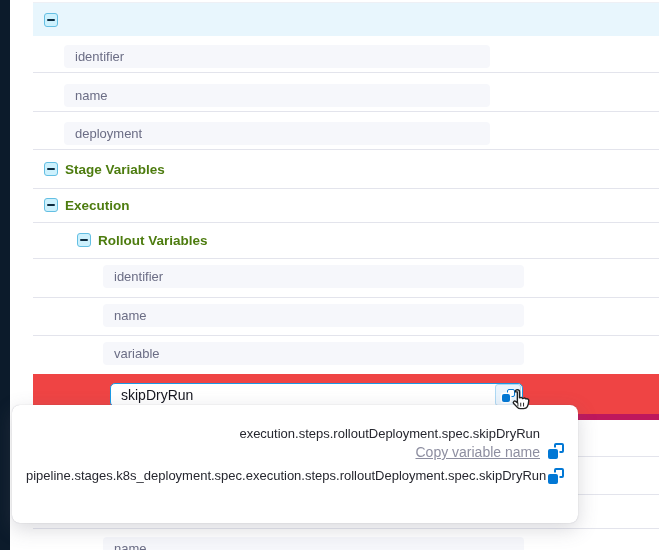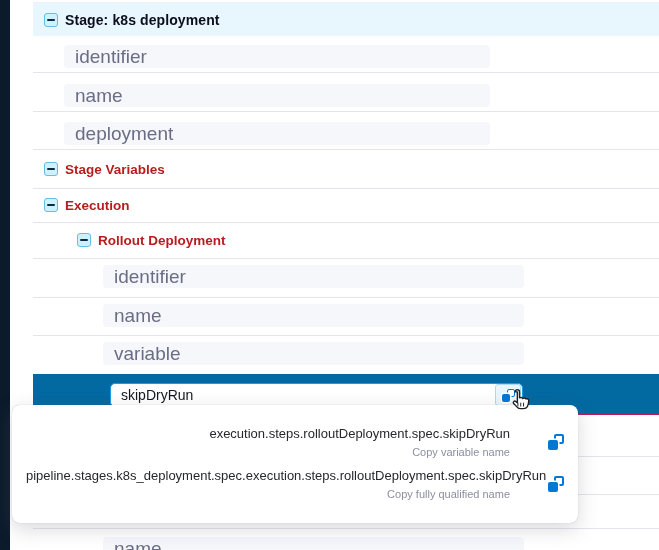--- a/index.html
+++ b/index.html
@@ -9,38 +9,38 @@
     font-family:"Liberation Sans","DejaVu Sans",sans-serif;
   }
   .edge{position:absolute;left:0;top:0;width:10px;height:550px;background:#0c1b2b;}
   .sep{position:absolute;left:33px;right:0;height:1px;background:#e3e4ec;}
 
   
   .rowflex{position:absolute;left:33px;right:0;display:flex;align-items:center;gap:7px;}
   .row-stage{top:2px;height:33px;background:#e8f6fd;padding-left:11px;border-top:1px solid #eef0f5;}
   .row-stage .lbl{font-size:14px;font-weight:700;color:#0c0d1d;letter-spacing:.1px;}
   .row-group{padding-left:11px;}
-  .row-group .lbl{font-size:13.5px;font-weight:600;color:#b91c1c;}
+  .row-group .lbl{font-size:13.5px;font-weight:600;color:#4d7c0f;}
   .row-sv{top:150px;height:38px;}
   .row-ex{top:188px;height:34px;}
   .row-ro{top:222px;height:36px;padding-left:44px;}
 
   
   .minus{width:14px;height:14px;box-sizing:border-box;border:1px solid #64bfe3;background:#cdf1fd;
     border-radius:3px;display:flex;align-items:center;justify-content:center;flex:0 0 auto;}
   .minus i{display:block;width:8px;height:2px;background:#0d2b3f;border-radius:1px;}
 
   
   .field{position:absolute;height:23px;background:#f6f7fb;border-radius:4px;
-    font-size:19px;color:#6b6d85;line-height:23px;padding-left:11px;box-sizing:border-box;}
+    font-size:13px;color:#6b6d85;line-height:23px;padding-left:11px;box-sizing:border-box;}
   .f-stage{left:64px;width:426px;}
   .f-step{left:103px;width:421px;}
 
   
-  .row-skip{position:absolute;left:33px;right:0;top:374px;height:40px;background:#0369a1;border-bottom:1px solid #be185d;}
+  .row-skip{position:absolute;left:33px;right:0;top:374px;height:40px;background:#ef4444;border-bottom:6px solid #be185d;}
   .skip-input{position:absolute;left:77px;top:9px;width:413px;height:24px;box-sizing:border-box;
     background:#ffffff;border:1.5px solid #1a9ae5;border-radius:5px;display:flex;align-items:center;}
   .skip-input .val{flex:1;font-size:14px;color:#15161f;padding-left:10px;line-height:20px;}
   .copy-btn{width:24px;height:20px;margin-right:1px;background:#eaf5fe;border:1px solid #aed9f4;
     border-radius:3px;display:flex;align-items:center;justify-content:center;flex:0 0 auto;}
 
   
   .cp{position:relative;flex:0 0 auto;}
   .cp.sm{width:13px;height:13px;}
   .cp.md{width:16px;height:16px;}
@@ -48,25 +48,25 @@
   .cp .f{position:absolute;bottom:0;left:0;background:#0278d5;border-radius:2px;box-shadow:0 0 0 1.5px #fff;}
   .cp.sm .b{width:8px;height:8px;border-width:1.5px;}
   .cp.sm .f{width:8px;height:8px;}
   .cp.md .b{width:10px;height:10px;}
   .cp.md .f{width:10px;height:10px;}
 
   
   .popover{position:absolute;left:12px;top:405px;width:566px;height:118px;box-sizing:border-box;
     background:#ffffff;border-radius:8px;z-index:5;padding:20px 6px 0 14px;
     box-shadow:0 0 1px rgba(40,41,61,.3),0 6px 20px rgba(96,97,112,.24);}
-  .pop-entry{display:flex;align-items:center;gap:30px;}
+  .pop-entry{display:flex;align-items:flex-end;}
   .pop-entry + .pop-entry{margin-top:8px;}
   .pop-text{flex:1;text-align:right;min-width:0;}
   .pop-path{font-size:13px;line-height:17px;color:#26272f;white-space:nowrap;}
-  .pop-caption{font-size:11px;line-height:14px;color:#8d8ea0;margin-top:3px;white-space:nowrap;}
+  .pop-caption{font-size:14px;line-height:14px;color:#8d8ea0;margin-top:3px;white-space:nowrap;text-decoration:underline;}
   .pop-iconcol{width:32px;display:flex;align-items:center;justify-content:center;flex:0 0 auto;}
 
   
   .cursor{position:absolute;left:506px;top:387px;width:26px;height:26px;z-index:9;}
 </style>
 </head>
 <body>
 
 <div class="edge"></div>
 
@@ -80,21 +80,20 @@
 <div class="sep" style="top:335px"></div>
 <div class="sep" style="top:374px"></div>
 <div class="sep" style="top:456px"></div>
 <div class="sep" style="top:494px"></div>
 <div class="sep" style="top:528px"></div>
 
 <div class="rowflex row-stage">
   <span class="minus">
       <i></i>
     </span>
-  <span class="lbl">Stage: k8s deployment</span>
 </div>
 
 <div class="field f-stage" style="top:45px">identifier</div>
 <div class="field f-stage" style="top:84px">name</div>
 <div class="field f-stage" style="top:122px">deployment</div>
 
 <div class="rowflex row-group row-sv">
   <span class="minus">
       <i></i>
     </span>
@@ -103,21 +102,21 @@
 <div class="rowflex row-group row-ex">
   <span class="minus">
       <i></i>
     </span>
   <span class="lbl">Execution</span>
 </div>
 <div class="rowflex row-group row-ro">
   <span class="minus">
       <i></i>
     </span>
-  <span class="lbl">Rollout Deployment</span>
+  <span class="lbl">Rollout Variables</span>
 </div>
 
 <div class="field f-step" style="top:265px">identifier</div>
 <div class="field f-step" style="top:304px">name</div>
 <div class="field f-step" style="top:342px">variable</div>
 
 <div class="row-skip">
   <div class="skip-input">
     <span class="val">skipDryRun</span>
     <span class="copy-btn">
@@ -138,21 +137,20 @@
     <div class="pop-iconcol">
       <span class="cp md">
           <span class="b"></span>
           <span class="f"></span>
         </span>
     </div>
   </div>
   <div class="pop-entry">
     <div class="pop-text">
       <div class="pop-path">pipeline.stages.k8s_deployment.spec.execution.steps.rolloutDeployment.spec.skipDryRun</div>
-      <div class="pop-caption">Copy fully qualified name</div>
     </div>
     <div class="pop-iconcol">
       <span class="cp md">
           <span class="b"></span>
           <span class="f"></span>
         </span>
     </div>
   </div>
 </div>
 

